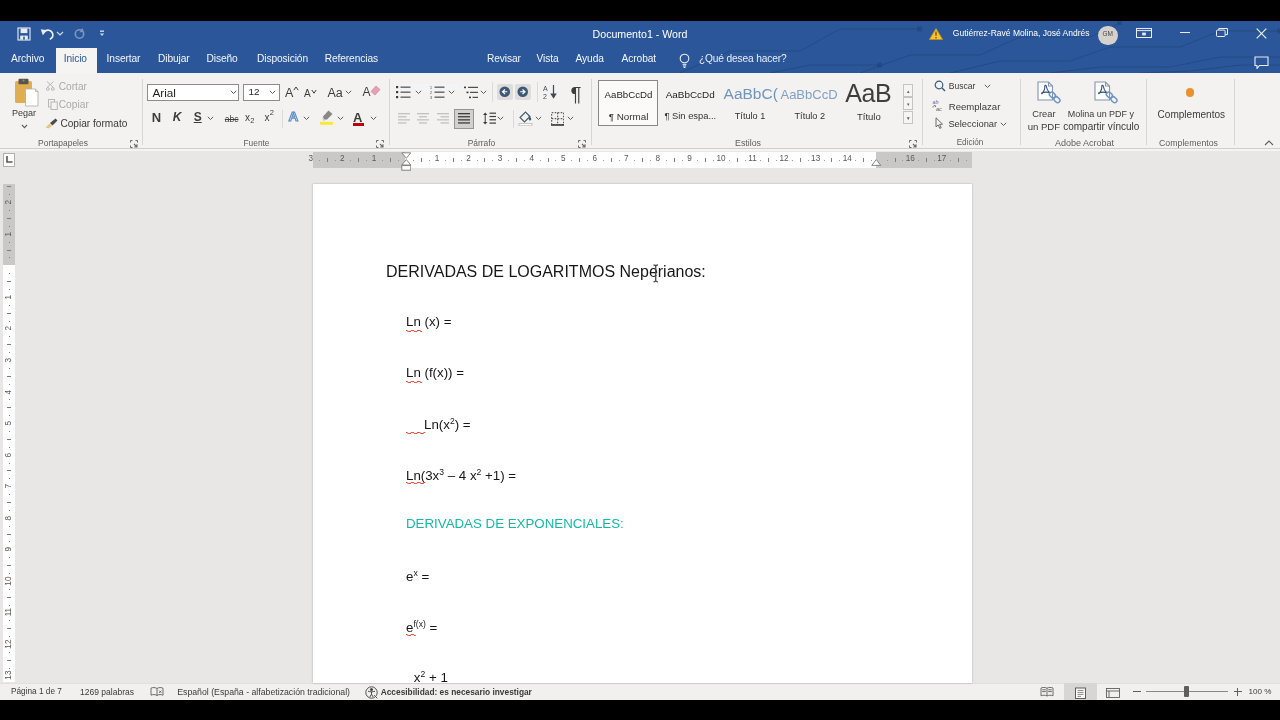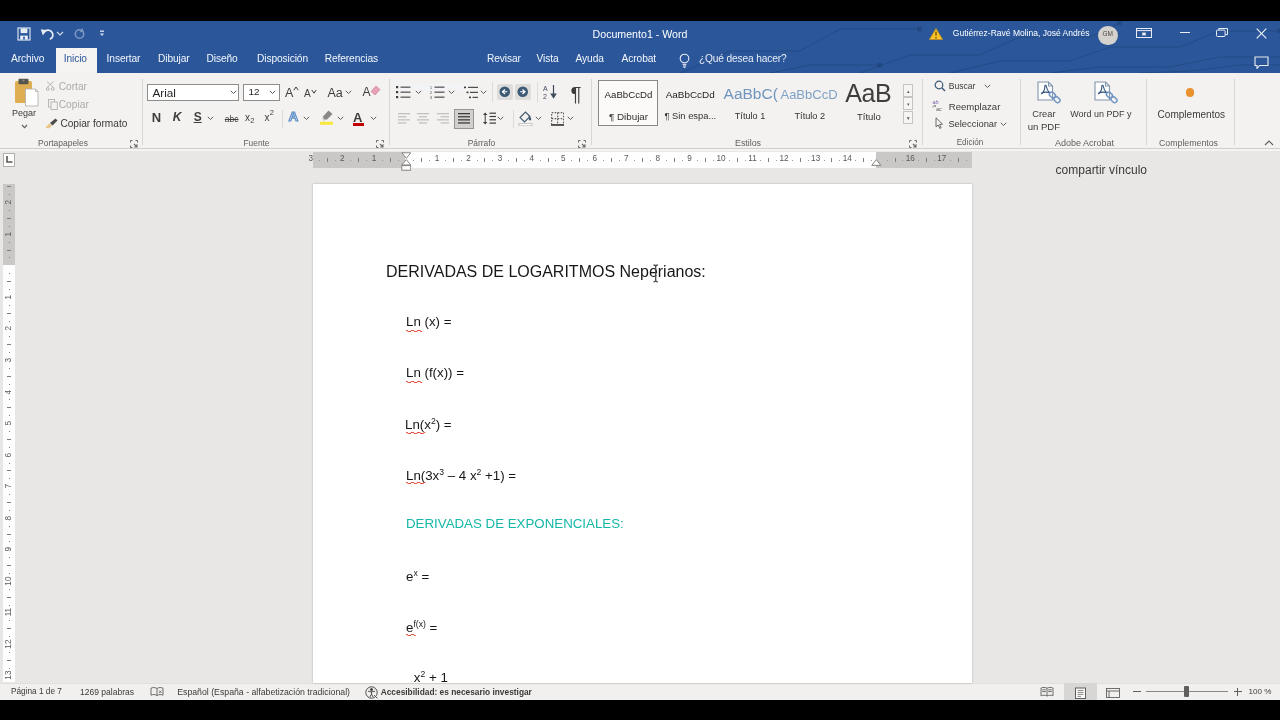--- a/index.html
+++ b/index.html
@@ -345,21 +345,21 @@
     </svg>
 <div class="t" style="top:138.8px;font-size:8.41px;color:#605e5c;left:481.5px;transform:translateX(-50%);">Párrafo</div>
 <svg style="position:absolute;left:578px;top:139.5px" width="8" height="8" viewBox="0 0 8 8">
       <g stroke="#6b6966" fill="none" stroke-width="1">
         <path d="M0.5 2.5 V0.5 H2.5 M5.5 0.5 H7.5 V2.5 M0.5 5.5 V7.5 H2.5"></path>
         <path d="M4 4 L7 7 M7 4.2 V7 H4.2" stroke-width="1.1"></path>
       </g>
     </svg>
 <div style="position:absolute;left:597.5px;top:79.5px;width:60.5px;height:46px;background:#fbfaf9;border:1px solid #8a8886;box-sizing:border-box"></div>
 <div class="t" style="top:89.9px;font-size:9.66px;color:#201f1e;left:628.5px;transform:translateX(-50%);">AaBbCcDd</div>
-<div class="t" style="top:111.5px;font-size:9.86px;color:#333231;left:628.5px;transform:translateX(-50%);">¶ Dibujar</div>
+<div class="t" style="top:111.5px;font-size:9.86px;color:#333231;left:628.5px;transform:translateX(-50%);">¶ Normal</div>
 <div class="t" style="top:89.8px;font-size:9.93px;color:#201f1e;left:690.2px;transform:translateX(-50%);">AaBbCcDd</div>
 <div class="t" style="top:111.6px;font-size:9.36px;color:#333231;left:690.3px;transform:translateX(-50%);">¶ Sin espa...</div>
 <div class="t" style="top:86.2px;font-size:15.5px;color:#6f94bd;left:750.7px;transform:translateX(-50%);">AaBbC(</div>
 <div class="t" style="top:111.6px;font-size:9.15px;color:#333231;left:750px;transform:translateX(-50%);">Título 1</div>
 <div class="t" style="top:87.5px;font-size:13px;color:#7fa1c4;left:809px;transform:translateX(-50%);">AaBbCcD</div>
 <div class="t" style="top:111.6px;font-size:9.18px;color:#333231;left:809.8px;transform:translateX(-50%);">Título 2</div>
 <div class="t" style="top:81.1px;font-size:25px;color:#3f3e3d;letter-spacing:-0.5px;left:868.2px;transform:translateX(-50%);">AaB</div>
 <div class="t" style="top:111.6px;font-size:9.51px;color:#333231;left:868.9px;transform:translateX(-50%);">Título</div>
 <div style="position:absolute;left:903.4px;top:83.5px;width:9.6px;height:13.2px;background:#f6f5f4;border:1px solid #c6c4c2;box-sizing:border-box;font-size:5px;color:#5f5e5c;text-align:center;line-height:12px;font-family:'Liberation Sans'">▴</div>
 <div style="position:absolute;left:903.4px;top:97.3px;width:9.6px;height:13.2px;background:#f6f5f4;border:1px solid #c6c4c2;box-sizing:border-box;font-size:5px;color:#5f5e5c;text-align:center;line-height:12px;font-family:'Liberation Sans'">▾</div>
@@ -413,22 +413,22 @@
 <path d="M11.5 1 V5 H15.5" stroke="#8296ad" stroke-width="1.1"></path>
 <path d="M4.5 13 C7 10.5 8 7 7.8 5.2 C7.7 4 9 3.8 9.2 5 C9.5 7 10.5 10 13 12 M4 12.2 C6 11.5 10.5 10.8 12.8 11.8" stroke="#30517a" stroke-width="1.1"></path>
 <g stroke="#6f94c4" stroke-width="1.5">
           <rect x="12.2" y="11.8" width="6.5" height="4.6" rx="2.3" transform="rotate(45 15.5 14)"></rect>
           <rect x="16.8" y="16.4" width="6.5" height="4.6" rx="2.3" transform="rotate(45 20 18.6)"></rect>
         </g>
 </g>
     </svg>
 <div class="t" style="top:109.9px;font-size:9.28px;color:#3b3a39;left:1043.9px;transform:translateX(-50%);">Crear</div>
 <div class="t" style="top:121.7px;font-size:9.61px;color:#3b3a39;left:1043.9px;transform:translateX(-50%);">un PDF</div>
-<div class="t" style="top:109.9px;font-size:8.97px;color:#3b3a39;left:1100.9px;transform:translateX(-50%);">Word un PDF y</div>
-<div class="t" style="top:121.8px;font-size:12px;color:#3b3a39;left:1101.3px;transform:translateX(-50%);margin-top:42px;">compartir vínculo</div>
+<div class="t" style="top:109.9px;font-size:8.97px;color:#3b3a39;left:1100.9px;transform:translateX(-50%);">Molina un PDF y</div>
+<div class="t" style="top:121.8px;font-size:10px;color:#3b3a39;left:1101.3px;transform:translateX(-50%);">compartir vínculo</div>
 <div class="t" style="top:138.9px;font-size:9.0px;color:#605e5c;left:1084.5px;transform:translateX(-50%);">Adobe Acrobat</div>
 <div style="position:absolute;left:1185.7px;top:88px;width:8.6px;height:8.6px;border-radius:50%;background:#e8912d"></div>
 <div class="t" style="top:109.8px;font-size:10.04px;color:#3b3a39;left:1191.3px;transform:translateX(-50%);">Complementos</div>
 <div class="t" style="top:139.0px;font-size:8.78px;color:#605e5c;left:1188.5px;transform:translateX(-50%);">Complementos</div>
 <svg style="position:absolute;left:1263.5px;top:140px" width="10" height="6" viewBox="0 0 10 6">
       <path d="M1 5 L5 1 L9 5" fill="none" stroke="#5f5e5c" stroke-width="1.1"></path>
     </svg>
 <div style="position:absolute;left:2.5px;top:152.9px;width:12px;height:14.6px;background:#fdfdfc;border:1px solid #b2b0ae;box-sizing:border-box"></div>
 <svg style="position:absolute;left:5.5px;top:156px" width="7" height="8" viewBox="0 0 7 8">
       <path d="M1 0 V6 H6.5" fill="none" stroke="#595755" stroke-width="1.6"></path>
@@ -589,21 +589,21 @@
 <div style="position:absolute;left:8.6px;top:588.7px;width:1.2px;height:1px;background:#7f7e7d"></div>
 <div style="position:absolute;left:8.6px;top:604.5px;width:1.2px;height:1px;background:#7f7e7d"></div>
 <div style="position:absolute;left:8.6px;top:620.2px;width:1.2px;height:1px;background:#7f7e7d"></div>
 <div style="position:absolute;left:8.6px;top:636.0px;width:1.2px;height:1px;background:#7f7e7d"></div>
 <div style="position:absolute;left:8.6px;top:651.8px;width:1.2px;height:1px;background:#7f7e7d"></div>
 <div style="position:absolute;left:8.6px;top:667.6px;width:1.2px;height:1px;background:#7f7e7d"></div>
 <div style="position:absolute;left:312.5px;top:184px;width:659px;height:498.5px;background:#fff;box-shadow:0 0 2px rgba(0,0,0,0.25)"></div>
 <div class="t" style="left:386px;top:263.9px;font-size:16px;color:#171717">DERIVADAS DE LOGARITMOS Neperianos:</div>
 <div class="t" style="left:406px;top:315.1px;font-size:13.3px;color:#171717">Ln (x) =</div>
 <div class="t" style="left:406px;top:366.4px;font-size:13.3px;color:#171717">Ln (f(x)) =</div>
-<div class="t" style="left:405px;top:417.1px;font-size:13.3px;color:#171717">Ln(x<span style="font-size:8.6px;vertical-align:4.6px;letter-spacing:0">2</span>) =</div>
+<div class="t" style="left:424px;top:417.1px;font-size:13.3px;color:#171717">Ln(x<span style="font-size:8.6px;vertical-align:4.6px;letter-spacing:0">2</span>) =</div>
 <div class="t" style="left:406px;top:467.7px;font-size:13.3px;color:#171717">Ln(3x<span style="font-size:8.6px;vertical-align:4.6px;letter-spacing:0">3</span> – 4 x<span style="font-size:8.6px;vertical-align:4.6px;letter-spacing:0">2</span> +1) =</div>
 <div class="t" style="left:406px;top:517.4px;font-size:13.3px;color:#14b8a6">DERIVADAS DE EXPONENCIALES:</div>
 <div class="t" style="left:406px;top:568.9px;font-size:13.3px;color:#171717">e<span style="font-size:8.6px;vertical-align:4.6px;letter-spacing:0">x</span> =</div>
 <div class="t" style="left:406px;top:619.7px;font-size:13.3px;color:#171717">e<span style="font-size:8.6px;vertical-align:4.6px;letter-spacing:0">f(x)</span> =</div>
 <div class="t" style="left:413.8px;top:670.4px;font-size:13.3px;color:#171717">x<span style="font-size:8.6px;vertical-align:4.6px;letter-spacing:0">2</span> + 1</div>
 <svg style="position:absolute;left:406px;top:328.6px" width="17" height="4" viewBox="0 0 17 4">
       <path d="M0 2 Q 0.8 0 1.6 2 Q 2.4 4 3.2 2 Q 4.0 4 4.800000000000001 2 Q 5.6 0 6.4 2 Q 7.2 0 8.0 2 Q 8.8 4 9.600000000000001 2 Q 10.400000000000002 4 11.200000000000001 2 Q 12.000000000000002 0 12.8 2 Q 13.600000000000001 0 14.4 2 Q 15.200000000000001 4 16.0 2" fill="none" stroke="#e0321e" stroke-width="0.9"></path>
     </svg>
 <svg style="position:absolute;left:406px;top:379.9px" width="17" height="4" viewBox="0 0 17 4">
       <path d="M0 2 Q 0.8 0 1.6 2 Q 2.4 4 3.2 2 Q 4.0 4 4.800000000000001 2 Q 5.6 0 6.4 2 Q 7.2 0 8.0 2 Q 8.8 4 9.600000000000001 2 Q 10.400000000000002 4 11.200000000000001 2 Q 12.000000000000002 0 12.8 2 Q 13.600000000000001 0 14.4 2 Q 15.200000000000001 4 16.0 2" fill="none" stroke="#e0321e" stroke-width="0.9"></path>

